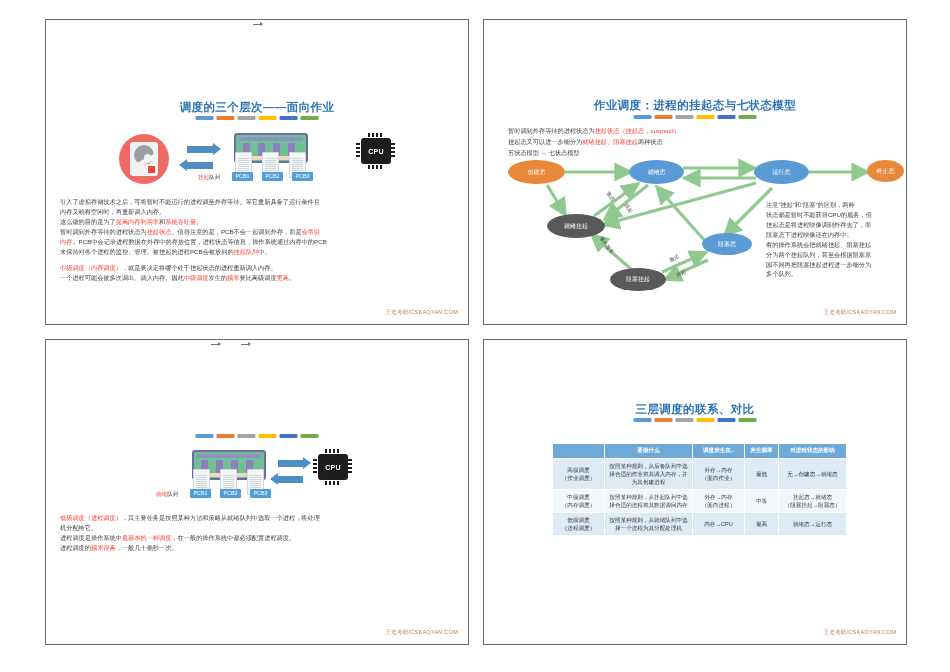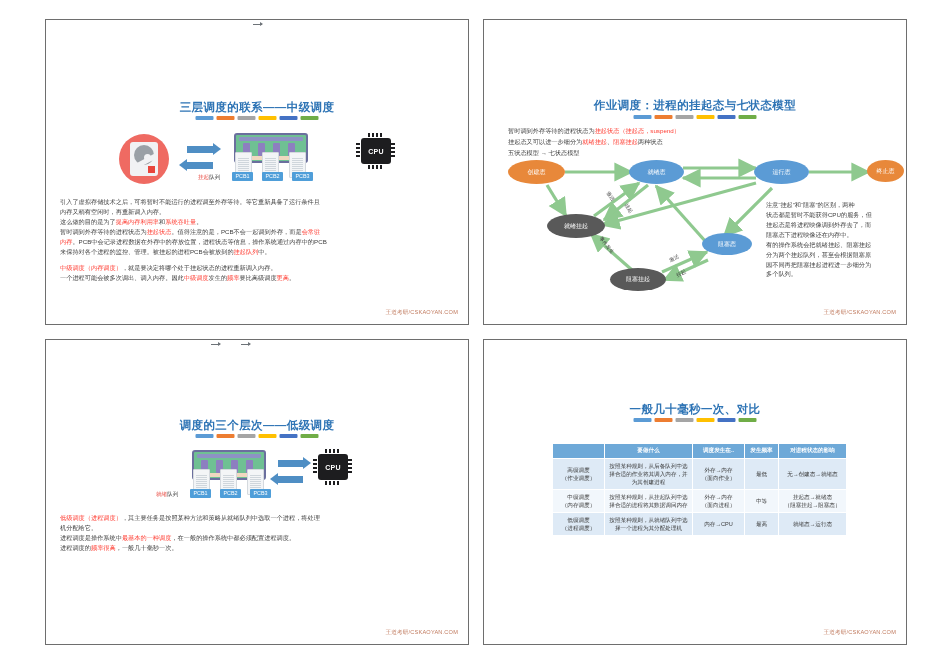--- a/index.html
+++ b/index.html
@@ -265,21 +265,21 @@
   table.cmp tr.r-even td { background: #f2f7fc; }
   table.cmp td.first { font-weight: normal; }
 </style>
 </head>
 <body>
 
 <div id="page">
   <div class="grid">
 
     <div class="slide">
-      <div class="slide-title" style="top:80px;">三层调度的联系——中级调度</div>
+      <div class="slide-title" style="top:80px;">调度的三个层次——面向作业</div>
       <div class="title-bars" style="top:96px;">
         <span style="background:#5b9bd5"></span>
           <span style="background:#ed7d31"></span>
         <span style="background:#a5a5a5"></span>
           <span style="background:#ffc000"></span>
         <span style="background:#4472c4"></span>
           <span style="background:#70ad47"></span>
       </div>
 
       <div class="disk-circle" style="left:73px; top:114px;">
@@ -412,21 +412,20 @@
         <div class="edge-label" style="left:185px; top:235px; transform:rotate(-25deg);">激活</div>
         <div class="edge-label" style="left:192px; top:250px; transform:rotate(-25deg);">挂起</div>
       </div>
 
       <div class="body-text" id="s2-note" style="left:282px; top:180px; width:138px; line-height:1.6;"><div>注意“挂起”和“阻塞”的区别，两种</div><div>状态都是暂时不能获得CPU的服务，但</div><div>挂起态是将进程映像调到外存去了，而</div><div>阻塞态下进程映像还在内存中。</div><div>有的操作系统会把就绪挂起、阻塞挂起</div><div>分为两个挂起队列，甚至会根据阻塞原</div><div>因不同再把阻塞挂起进程进一步细分为</div><div>多个队列。</div></div>
 
       <div class="footer">王道考研/CSKAOYAN.COM</div>
     </div>
 
     <div class="slide">
-      <div class="slide-title" style="top:78px;">调度的三个层次——低级调度</div>
       <div class="title-bars" style="top:94px;">
         <span style="background:#5b9bd5"></span>
           <span style="background:#ed7d31"></span>
         <span style="background:#a5a5a5"></span>
           <span style="background:#ffc000"></span>
         <span style="background:#4472c4"></span>
           <span style="background:#70ad47"></span>
       </div>
 
       <div class="ram" style="left:146px; top:110px;">
@@ -480,21 +479,21 @@
           <i></i>
           <i></i>
         </div>
 
       <div class="body-text" id="s3-text" style="left:14px; top:173px; width:398px;"><div class="para"><span class="hl">低级调度（进程调度）</span><span>，其主要任务是按照某种方法和策略从就绪队列中选取一个进程，将处理</span></div><div class="para"><span>机分配给它。</span></div><div class="para"><span>进程调度是操作系统中</span><span class="hl">最基本的一种调度</span><span>，在一般的操作系统中都必须配置进程调度。</span></div><div class="para"><span>进程调度的</span><span class="hl">频率很高</span><span>，一般几十毫秒一次。</span></div></div>
 
       <div class="footer">王道考研/CSKAOYAN.COM</div>
     </div>
 
     <div class="slide">
-      <div class="slide-title" style="top:62px;">一般几十毫秒一次、对比</div>
+      <div class="slide-title" style="top:62px;">三层调度的联系、对比</div>
       <div class="title-bars" style="top:78px;">
         <span style="background:#5b9bd5"></span>
           <span style="background:#ed7d31"></span>
         <span style="background:#a5a5a5"></span>
           <span style="background:#ffc000"></span>
         <span style="background:#4472c4"></span>
           <span style="background:#70ad47"></span>
       </div>
 
       <table class="cmp" id="cmp-table" style="left:68px; top:103px; width:294px;">

